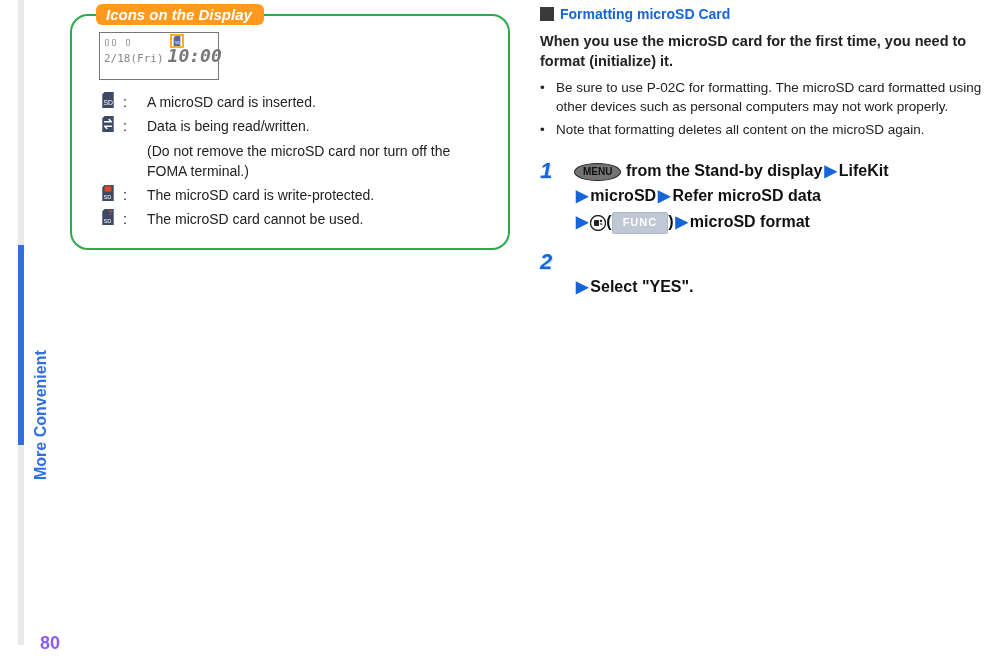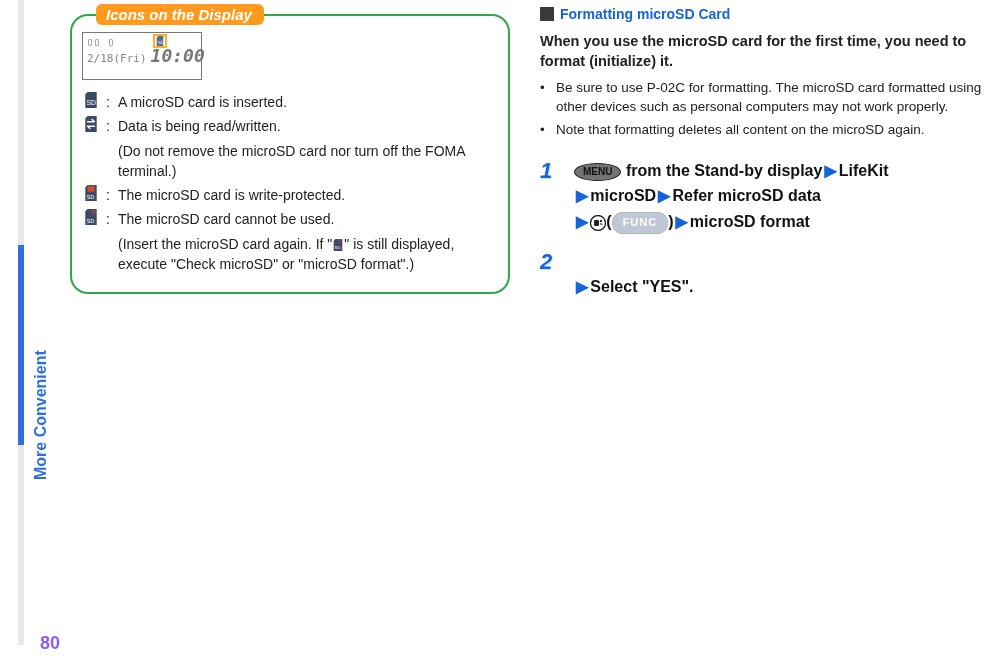--- a/index.html
+++ b/index.html
@@ -16,21 +16,21 @@
     .page-number { position: absolute; left: 40px; bottom: 8px; font-size: 18px; color: #8b5cf6; font-weight: bold; }
 
     
     .col-left { position: absolute; left: 70px; top: 0; width: 440px; }
     .col-right { position: absolute; left: 540px; top: 0; width: 450px; }
 
     
     .callout {
       border: 2px solid #2fa84a;
       border-radius: 18px;
-      padding: 16px 18px 18px 10px;
+      padding: 16px 18px 18px 27px;
       position: relative;
       margin-top: 14px;
     }
     .callout .callout-title {
       position: absolute;
       top: -12px;
       left: 24px;
       background: #ff9a1f;
       color: #fff;
       font-weight: bold;
@@ -52,42 +52,42 @@
     .phone-screen .topline { font-size: 10px; letter-spacing: 1px; }
     .phone-screen .clock { font-size: 18px; color: #777; font-weight: bold; text-align: right; font-style: italic; }
     .phone-screen .dateline { font-size: 11px; color: #888; text-align: left; }
     .phone-screen .sd-hl { position: absolute; top: 1px; left: 70px; width: 14px; height: 14px; border: 2px solid #ffb020; background: #fff; }
     .phone-screen .sd-hl svg { width: 10px; height: 10px; display: block; margin: 0 auto; }
 
     .defs { margin-top: 12px; font-size: 14px; line-height: 1.45; }
     .def-row { display: flex; align-items: flex-start; gap: 6px; margin-top: 4px; }
     .def-row .icon { width: 18px; flex: 0 0 18px; display: flex; justify-content: center; }
     .def-row .colon { flex: 0 0 6px; }
-    .def-row .txt { flex: 1; }
+    .def-row .txt { flex: 1; margin-left: 12px; }
 
     svg.sd { width: 14px; height: 16px; }
     svg.mini { width: 12px; height: 12px; vertical-align: -2px; }
 
     
     .sec-title { display: flex; align-items: center; gap: 6px; margin-top: 6px; }
     .sec-title .blk { width: 14px; height: 14px; background: #3a3a3a; display: inline-block; }
     .sec-title .txt { color: #1565d8; font-weight: bold; font-size: 14px; }
 
     .intro { font-weight: bold; font-size: 14.5px; margin-top: 10px; line-height: 1.35; }
     .bullets { margin-top: 8px; font-size: 13.5px; line-height: 1.4; }
     .bullets .b { display: flex; gap: 6px; margin-top: 4px; }
     .bullets .b .dot { flex: 0 0 10px; }
 
     .steps { margin-top: 18px; }
     .step { display: flex; gap: 10px; margin-top: 14px; }
     .step .num { flex: 0 0 24px; font-size: 22px; font-weight: bold; color: #1565d8; font-style: italic; text-shadow: 1px 1px 0 #cfe1fb; }
     .step .body { flex: 1; font-size: 16px; font-weight: bold; line-height: 1.6; color: #111; }
     .tri { color: #1565d8; font-weight: bold; padding: 0 2px; }
     .oval { display: inline-flex; align-items: center; justify-content: center; border: 1.5px solid #222; border-radius: 50%; height: 18px; padding: 0 8px; font-size: 10px; font-weight: bold; vertical-align: middle; background: #737373; }
-    .func-chip { display: inline-block; background: #bfc8d4; color: #fff; font-size: 11px; padding: 1px 10px; border-radius: 10px; vertical-align: middle; border: 1px solid #aeb8c6; letter-spacing: 1px; }
+    .func-chip { display: inline-block; background: #bfc8d4; color: #fff; font-size: 11px; padding: 1px 10px; border-radius: 2px; vertical-align: middle; border: 1px solid #aeb8c6; letter-spacing: 1px; }
     .ir-key { display: inline-flex; width: 16px; height: 16px; vertical-align: middle; }
     .ir-key svg { width: 16px; height: 16px; }
   </style>
 </head>
 <body>
 <div class="page">
 
   <div class="side-tab">
     <div class="bar-top"></div>
     <div class="bar-active"></div>
@@ -158,31 +158,20 @@
         <div class="def-row">
           <span class="icon">
             <svg viewBox="0 0 12 14" class="sd">
                 <path d="M1 2 L3 0 H11 V14 H1 Z" fill="#3d4a66"></path>
                 <text x="2" y="12" font-size="5" fill="#fff">SD</text>
                 <text x="6" y="5" font-size="7" fill="#d94a28" font-weight="bold">?</text>
               </svg>
           </span>
           <span class="colon">:</span>
           <span class="txt">The microSD card cannot be used.</span>
-        </div>
-        <div class="def-row">
-          <span class="icon"></span>
-            <span class="colon"></span>
-          <span class="txt">
-            <span>(Insert the microSD card again. If "</span><svg viewBox="0 0 12 14" class="mini">
-                <path d="M1 2 L3 0 H11 V14 H1 Z" fill="#3d4a66"></path>
-                <text x="2" y="12" font-size="5" fill="#fff">SD</text>
-                <text x="6" y="5" font-size="7" fill="#d94a28" font-weight="bold">?</text>
-              </svg><span>" is still displayed, execute "Check microSD" or "microSD format".)</span>
-          </span>
         </div>
       </div>
     </div>
   </div>
 
   <div class="col-right">
     <div class="sec-title">
       <span class="blk"></span>
       <span class="txt">Formatting microSD Card</span>
     </div>

